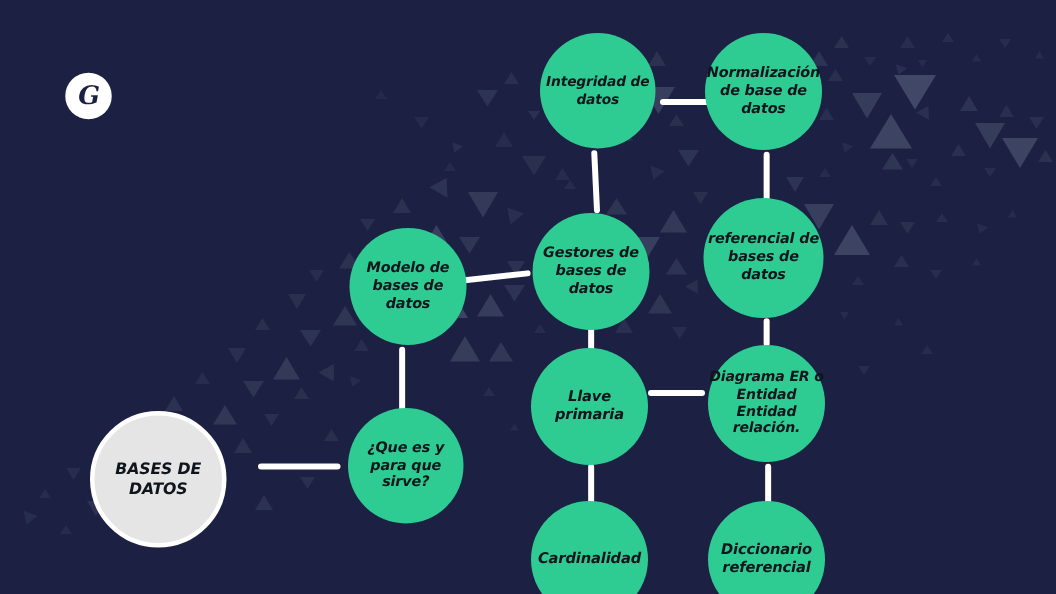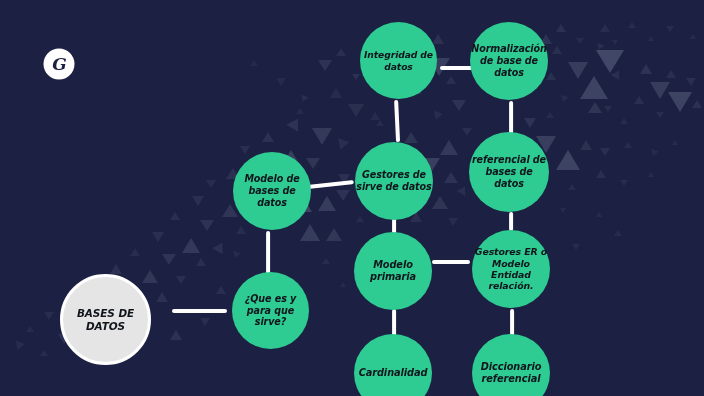--- a/index.html
+++ b/index.html
@@ -241,36 +241,36 @@
       <div class="node root" style="left: 60px; top: 274px; width: 91px; height: 91px; font-size: 10.5px;">
         <span>BASES DE DATOS</span>
       </div>
       <div class="node" style="left: 232px; top: 272px; width: 77px; height: 77px; font-size: 9.6px; text-align: center;">
         <span>¿Que es y para que sirve?</span>
       </div>
       <div class="node" style="left: 233px; top: 152px; width: 78px; height: 78px; font-size: 9.6px;">
         <span>Modelo de bases de datos</span>
       </div>
       <div class="node" style="left: 355px; top: 142px; width: 78px; height: 78px; font-size: 9.6px;">
-        <span>Gestores de sirve de datos</span>
+        <span>Gestores de bases de datos</span>
       </div>
       <div class="node" style="left: 360px; top: 22px; width: 77px; height: 77px; font-size: 9.2px;">
         <span>Integridad de datos</span>
       </div>
       <div class="node" style="left: 470px; top: 22px; width: 78px; height: 78px; font-size: 9.6px;">
         <span>Normalización de base de datos</span>
       </div>
       <div class="node" style="left: 469px; top: 132px; width: 80px; height: 80px; font-size: 9.6px;">
         <span>referencial de bases de datos</span>
       </div>
       <div class="node" style="left: 354px; top: 232px; width: 78px; height: 78px; font-size: 9.8px;">
-        <span>Modelo primaria</span>
+        <span>Llave primaria</span>
       </div>
       <div class="node" style="left: 472px; top: 230px; width: 78px; height: 78px; font-size: 9.4px;">
-        <span>Gestores ER o Modelo Entidad relación.</span>
+        <span>Diagrama ER o Entidad Entidad relación.</span>
       </div>
       <div class="node" style="left: 354px; top: 334px; width: 78px; height: 78px; font-size: 9.8px;">
         <span>Cardinalidad</span>
       </div>
       <div class="node" style="left: 472px; top: 334px; width: 78px; height: 78px; font-size: 9.8px;">
         <span>Diccionario referencial</span>
       </div>
     </div>
 
   <div id="logo">

